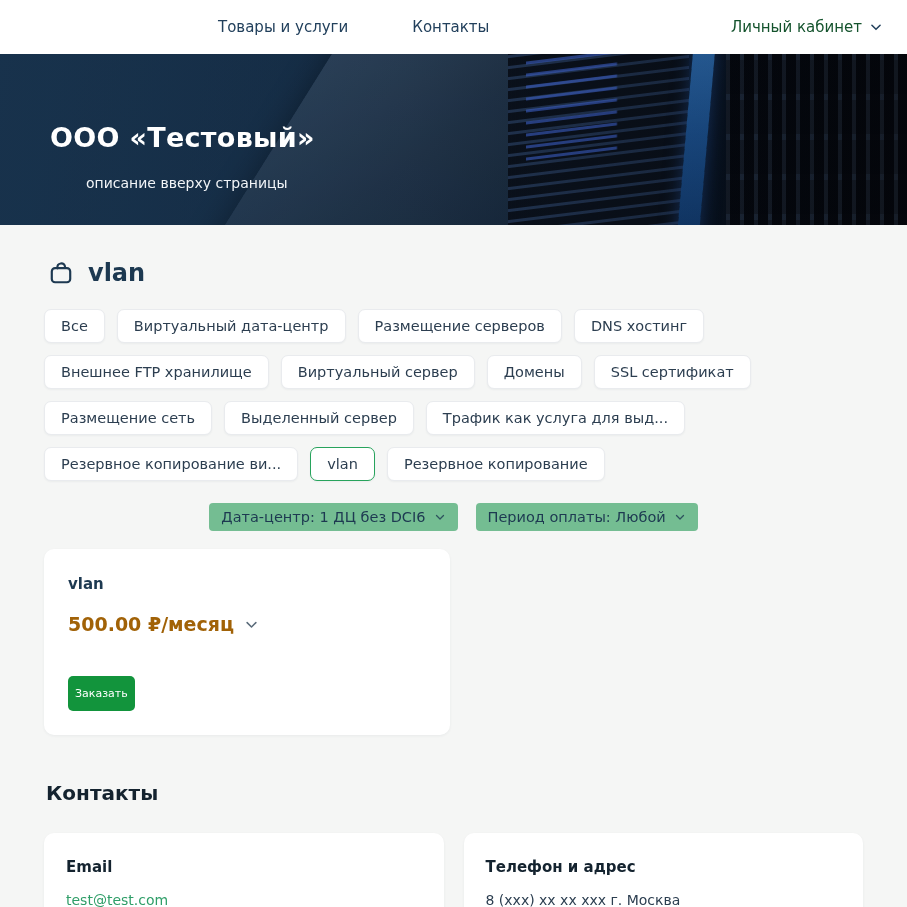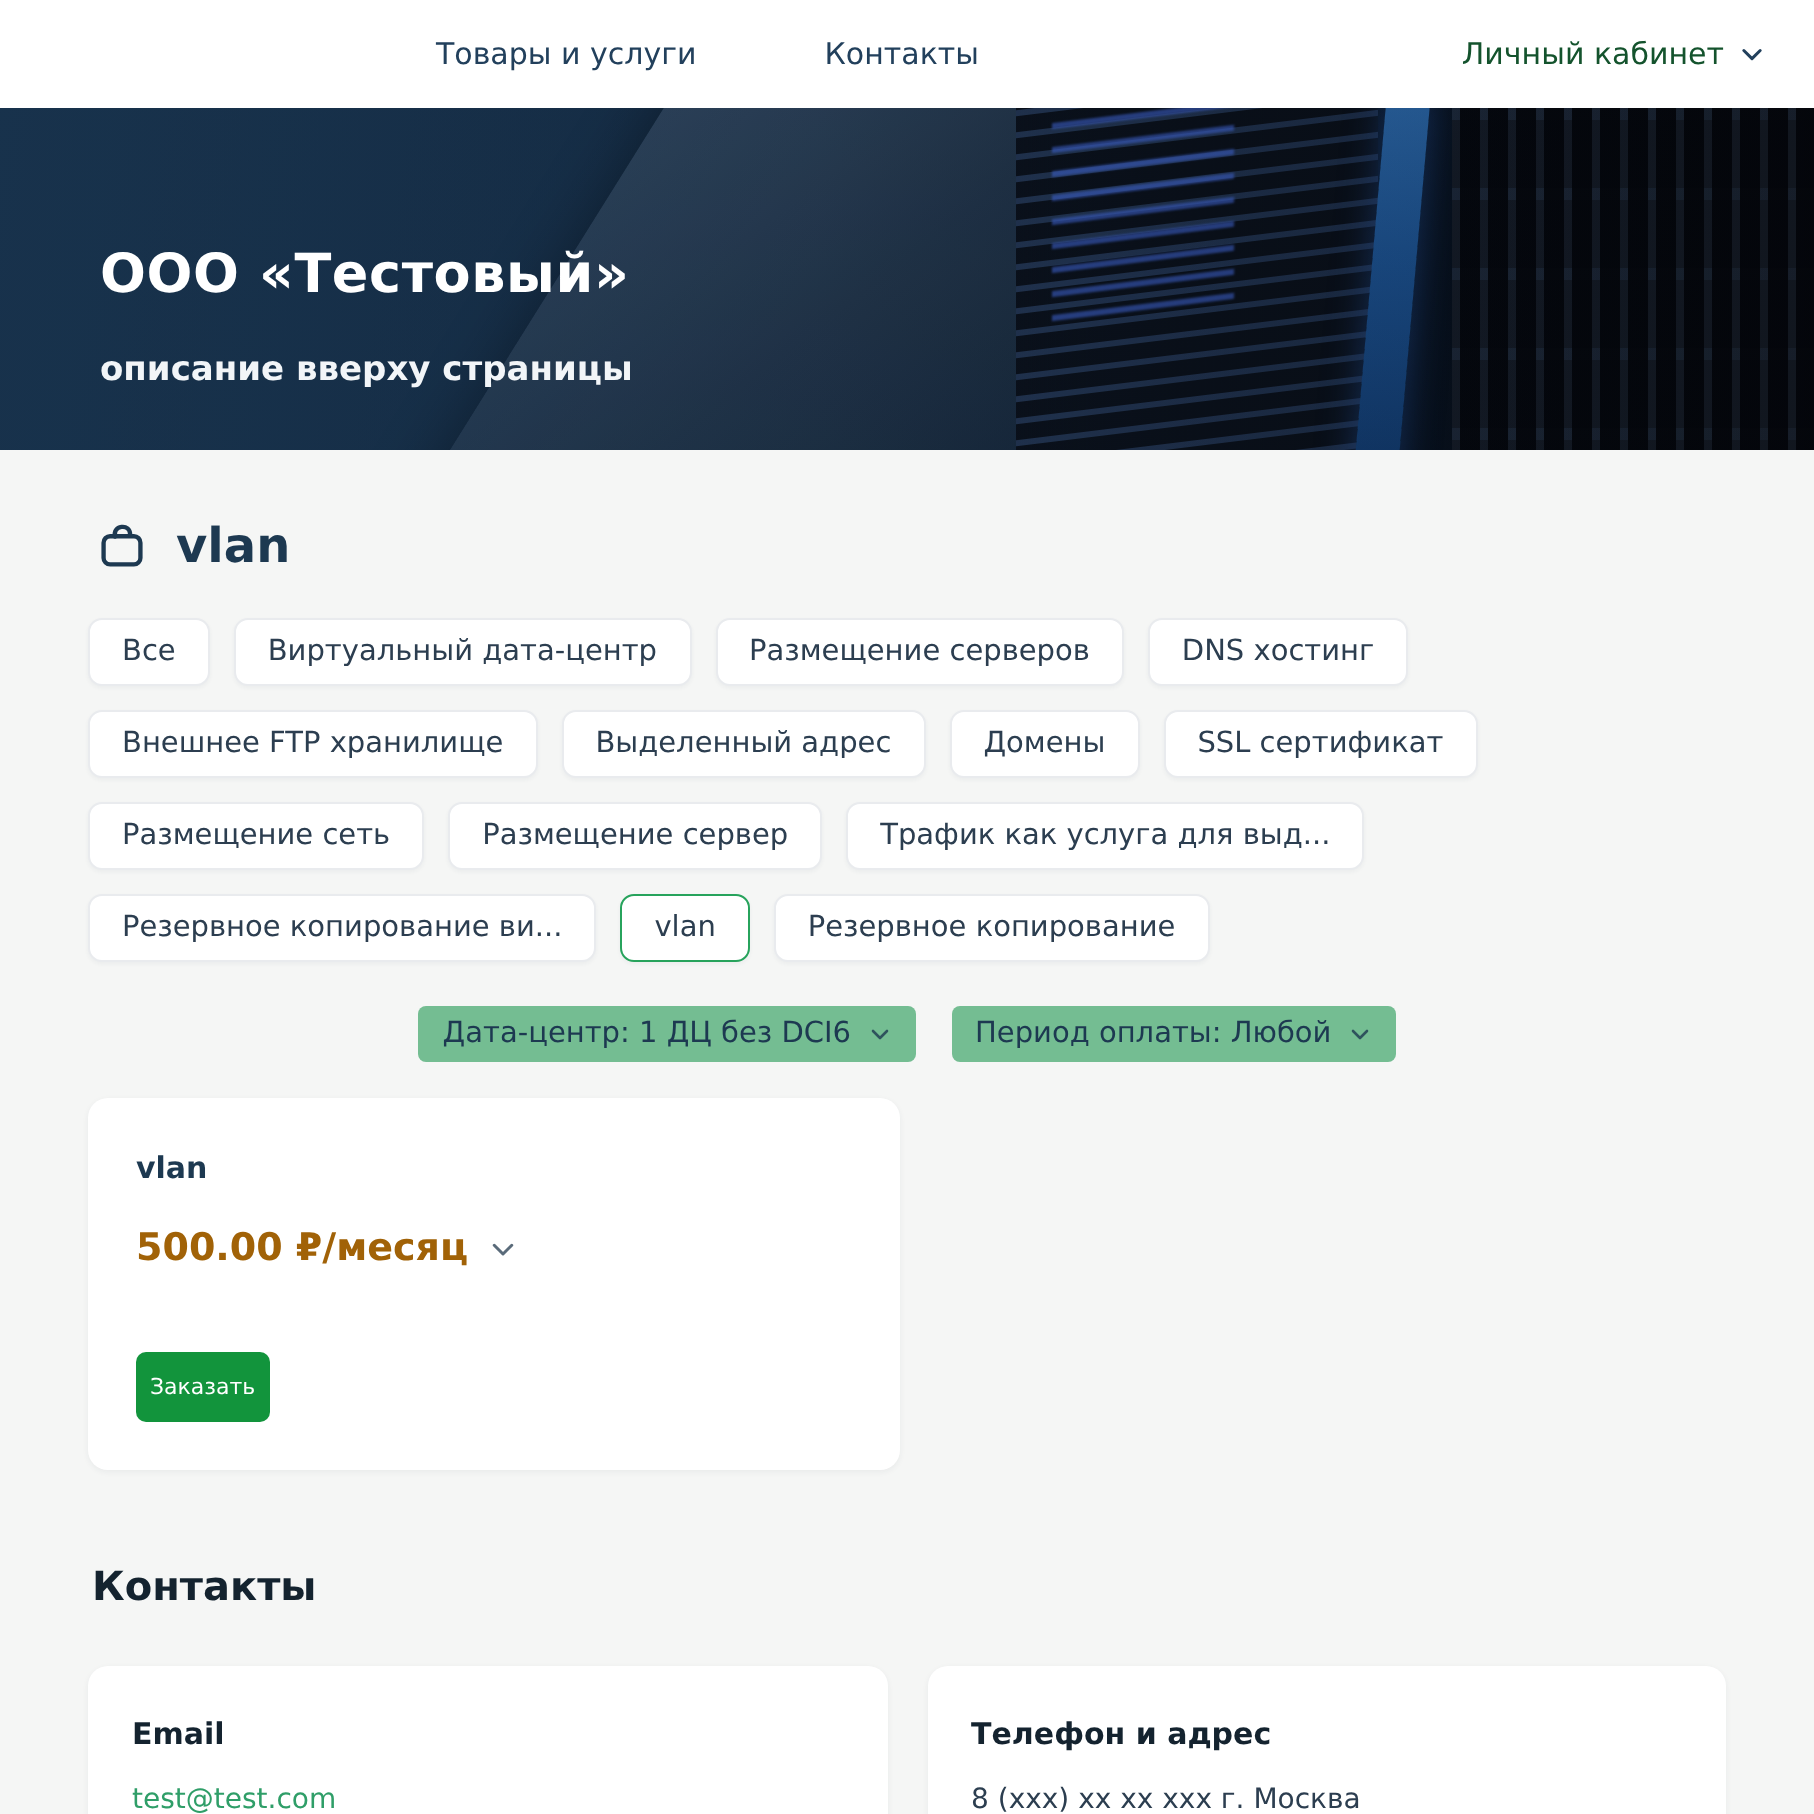--- a/index.html
+++ b/index.html
@@ -64,21 +64,21 @@
   }
   .hero-rack2 {
     position:absolute; left:80%; top:0; width:21%; height:105%;
     background:
       repeating-linear-gradient(90deg, rgba(55,70,95,.35) 0 4px, rgba(5,8,14,.95) 4px 14px),
       repeating-linear-gradient(180deg, rgba(40,52,70,.3) 0 6px, rgba(4,7,12,.9) 6px 40px);
   }
   .hero-shade { position:absolute; inset:0; background:linear-gradient(90deg, rgba(20,45,70,.55) 0%, rgba(10,22,38,.15) 45%, rgba(0,0,0,.25) 100%); }
   .hero-text { position:absolute; left:50px; top:68px; z-index:3; }
   .hero-title { color:#ffffff; font-size:27px; font-weight:bold; letter-spacing:.3px; }
-  .hero-subtitle { color:#f2f5f8; font-size:17px; font-weight:bold; margin-top:22px; }
+  .hero-subtitle { color:#f2f5f8; font-size:14px; font-weight:normal; margin-top:22px;margin-left:36px; }
   
   .main { flex:1 1 auto; padding:32px 44px 0 44px; }
   .section-head { display:flex; align-items:center; gap:14px; margin:2px 0 22px 4px; }
   .bag-icon { width:26px; height:26px; color:#1d3951; }
   .section-title { font-size:24px; font-weight:bold; color:#1d3951; }
   .chips { display:flex; flex-wrap:wrap; gap:12px; max-width:830px; }
   .chip {
     background:#ffffff; border:1px solid #e9ebee; border-radius:7px;
     padding:8px 16px; font-family:inherit; font-size:14.5px; color:#2c3e50;
     cursor:pointer; box-shadow:0 1px 2px rgba(30,50,70,.05); white-space:nowrap;
@@ -162,25 +162,25 @@
     </span>
     <h1 class="section-title">vlan</h1>
   </div>
 
   <div class="chips" id="chips">
       <button class="chip">Все</button>
       <button class="chip">Виртуальный дата-центр</button>
       <button class="chip">Размещение серверов</button>
       <button class="chip">DNS хостинг</button>
       <button class="chip">Внешнее FTP хранилище</button>
-      <button class="chip">Выделенный адрес</button>
+      <button class="chip">Виртуальный сервер</button>
       <button class="chip">Домены</button>
       <button class="chip">SSL сертификат</button>
       <button class="chip">Размещение сеть</button>
-      <button class="chip">Размещение сервер</button>
+      <button class="chip">Выделенный сервер</button>
       <button class="chip">Трафик как услуга для выд...</button>
       <button class="chip">Резервное копирование ви...</button>
       <button class="chip selected">vlan</button>
       <button class="chip">Резервное копирование</button>
     </div>
 
   <div class="filters" id="filters">
       <button class="filter-chip">
         <span>Дата-центр: 1 ДЦ без DCI6</span>
         <span class="chev">

